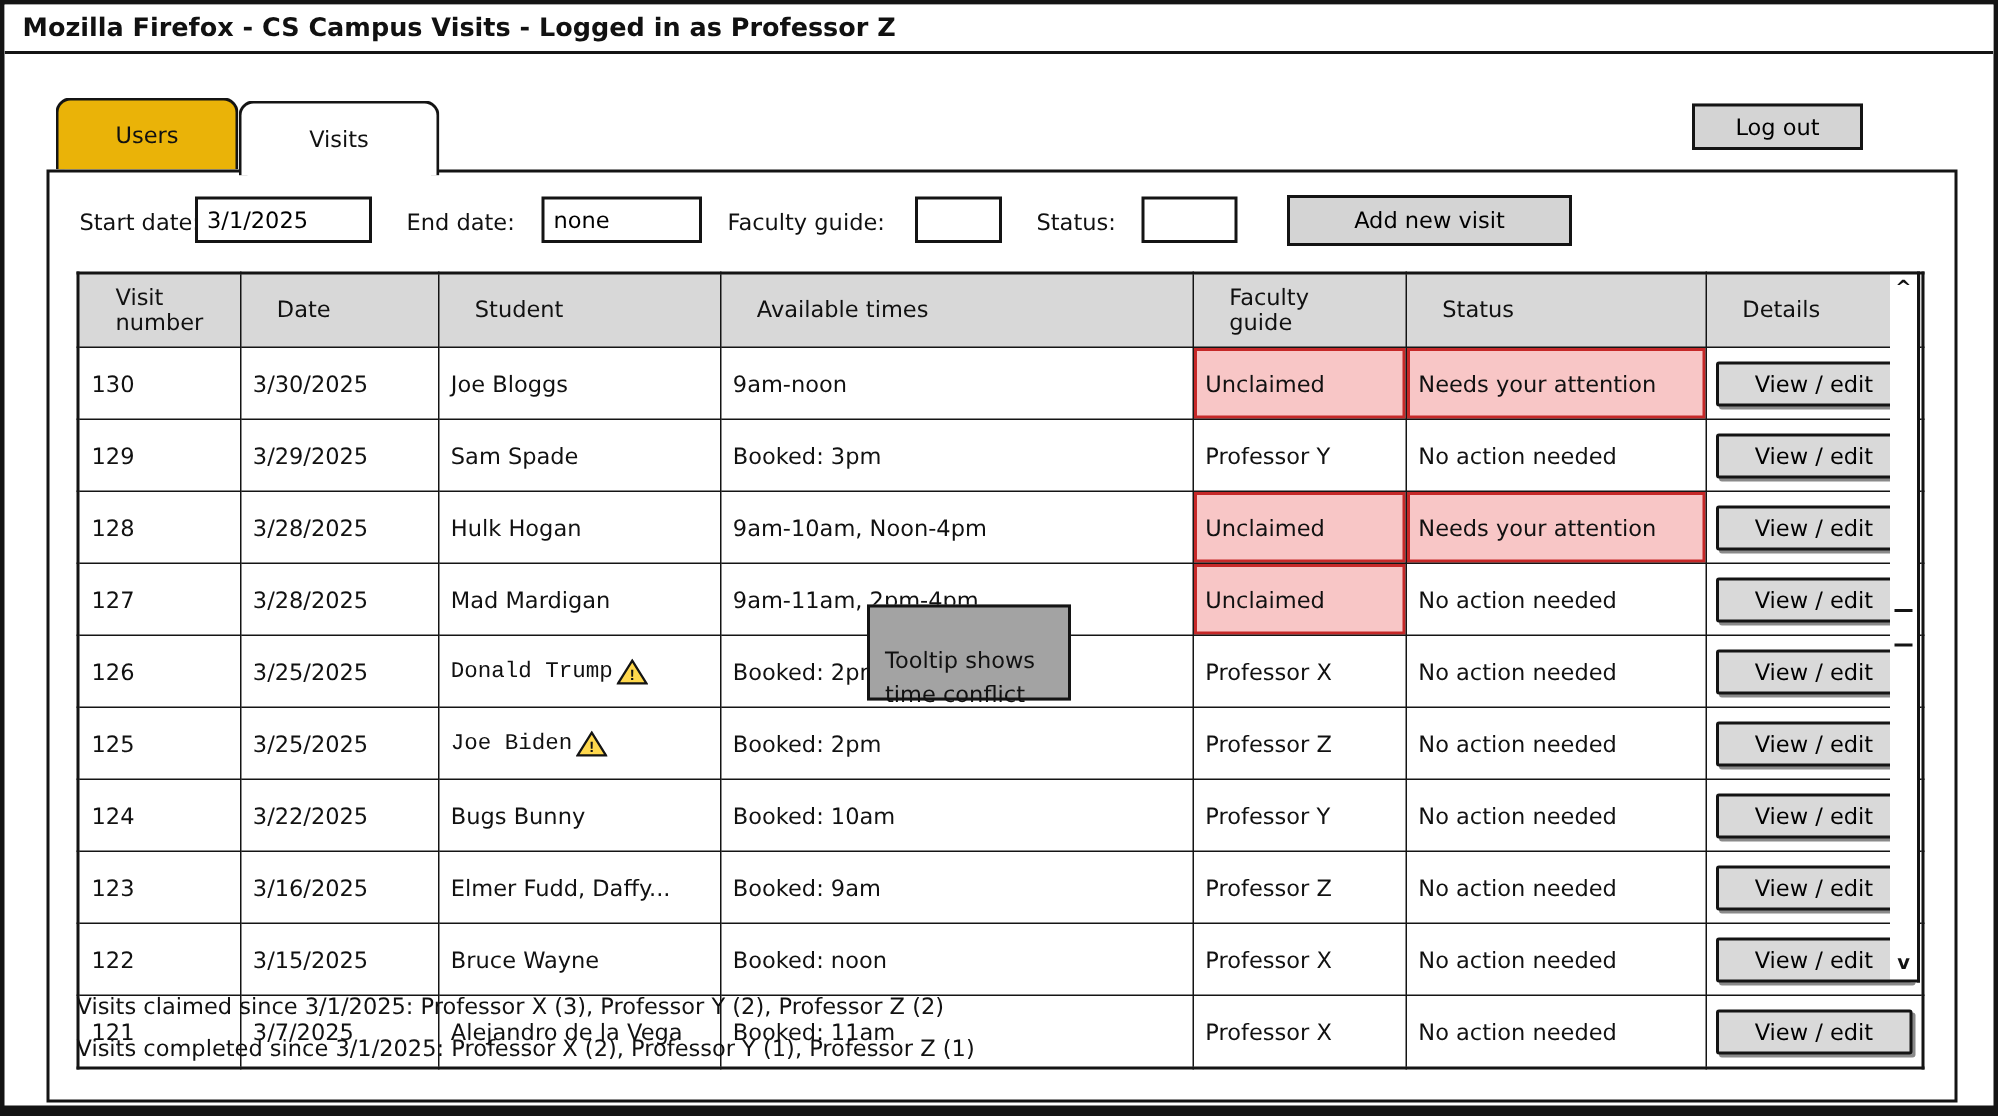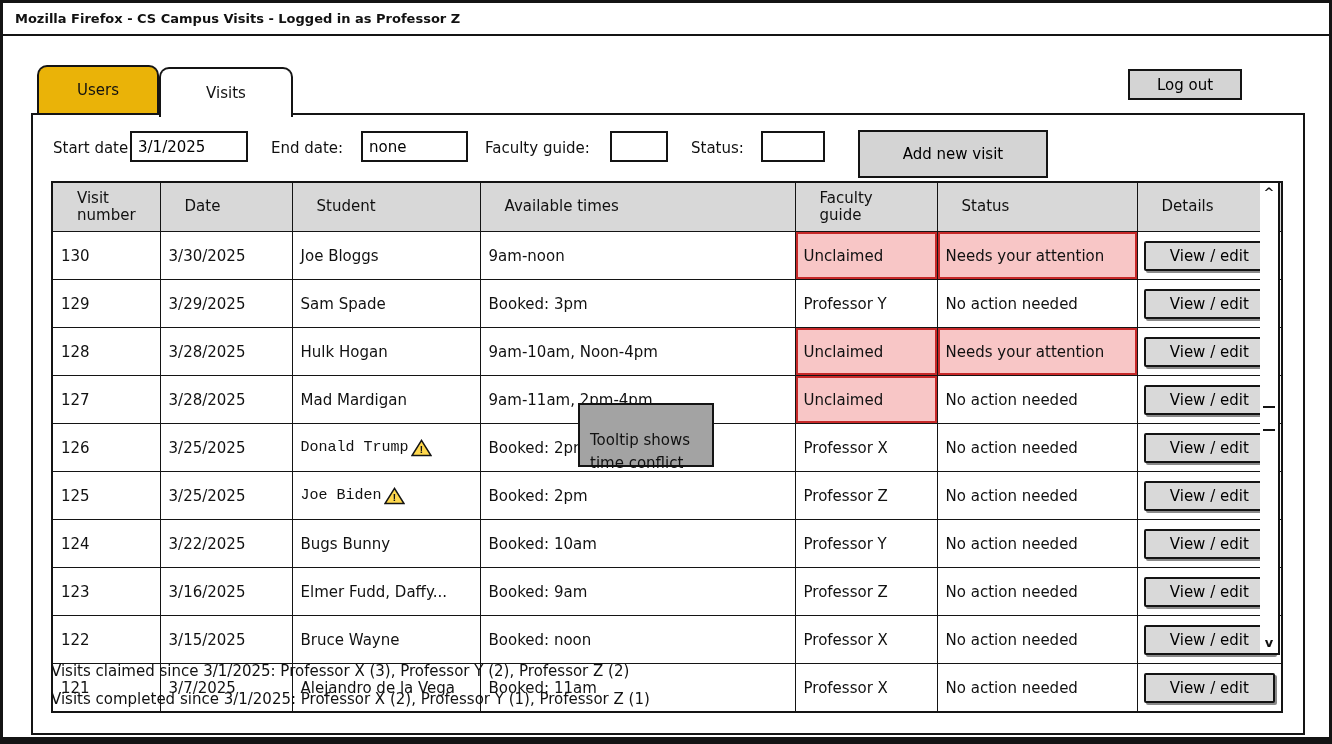--- a/index.html
+++ b/index.html
@@ -3,21 +3,21 @@
 <meta charset="utf-8">
 <style>
   html,body { margin:0; padding:0; background:#ffffff; }
   body { width:1332px; height:744px; font-family:"DejaVu Sans", sans-serif; color:#111; }
   .window { position:relative; width:1332px; height:744px; box-sizing:border-box;
             border:3px solid #141414; border-bottom-width:7px; background:#fff; overflow:hidden; }
 
   
   .titlebar { position:absolute; top:0; left:0; right:0; height:33px; box-sizing:border-box;
               border-bottom:2px solid #141414; display:flex; align-items:center; padding:0 12px;
-              font-weight:bold; font-size:13px; background:#fff; z-index:5; }
+              font-weight:bold; font-size:17px; background:#fff; z-index:5; }
   .controls { position:absolute; right:5px; top:4px; display:flex; gap:5px; }
   .ctrl { width:25px; height:23px; box-sizing:border-box; border:2px solid #141414; background:#fff;
           display:flex; align-items:center; justify-content:center; font-weight:bold; font-size:15px;
           line-height:1; cursor:default; }
   .maxbox { display:block; width:11px; height:9px; border:2px solid #141414; box-sizing:border-box; }
 
   
   .tab { position:absolute; box-sizing:border-box; border:2px solid #141414; border-bottom:none;
          border-radius:10px 10px 0 0; display:flex; align-items:center; justify-content:center;
          font-size:15px; }
@@ -28,21 +28,21 @@
             background:#d4d4d4; border:2px solid #141414; font-family:inherit; font-size:15px; z-index:2; }
 
   
   .panel { position:absolute; left:28px; top:110px; width:1274px; height:622px; box-sizing:border-box;
            border:2px solid #141414; background:#fff; z-index:2; }
 
   
   .flabel { position:absolute; font-size:15px; z-index:4; }
   .finput { position:absolute; top:128px; height:31px; box-sizing:border-box; border:2px solid #141414;
             background:#fff; font-family:inherit; font-size:15px; padding:0 6px; z-index:4; }
-  .addbtn { position:absolute; left:855px; top:127px; width:190px; height:48px; box-sizing:border-box;
+  .addbtn { position:absolute; left:855px; top:127px; width:190px; height:34px; box-sizing:border-box;
             background:#d4d4d4; border:2px solid #141414; font-family:inherit; font-size:15px; z-index:4; }
 
   
   table.visits { position:absolute; left:48px; top:178px; border-collapse:collapse; table-layout:fixed;
                  background:#fff; z-index:4; border:2px solid #141414; }
   .visits th { background:#d8d8d8; height:44px; text-align:left; vertical-align:middle;
                padding:2px 24px; font-weight:normal; font-size:15px; border:1px solid #141414;
                line-height:1.15; }
   .visits td { height:43px; vertical-align:middle; padding:2px 8px; font-size:15px;
                border:1px solid #141414; background:#fff; overflow:hidden; white-space:nowrap; }

